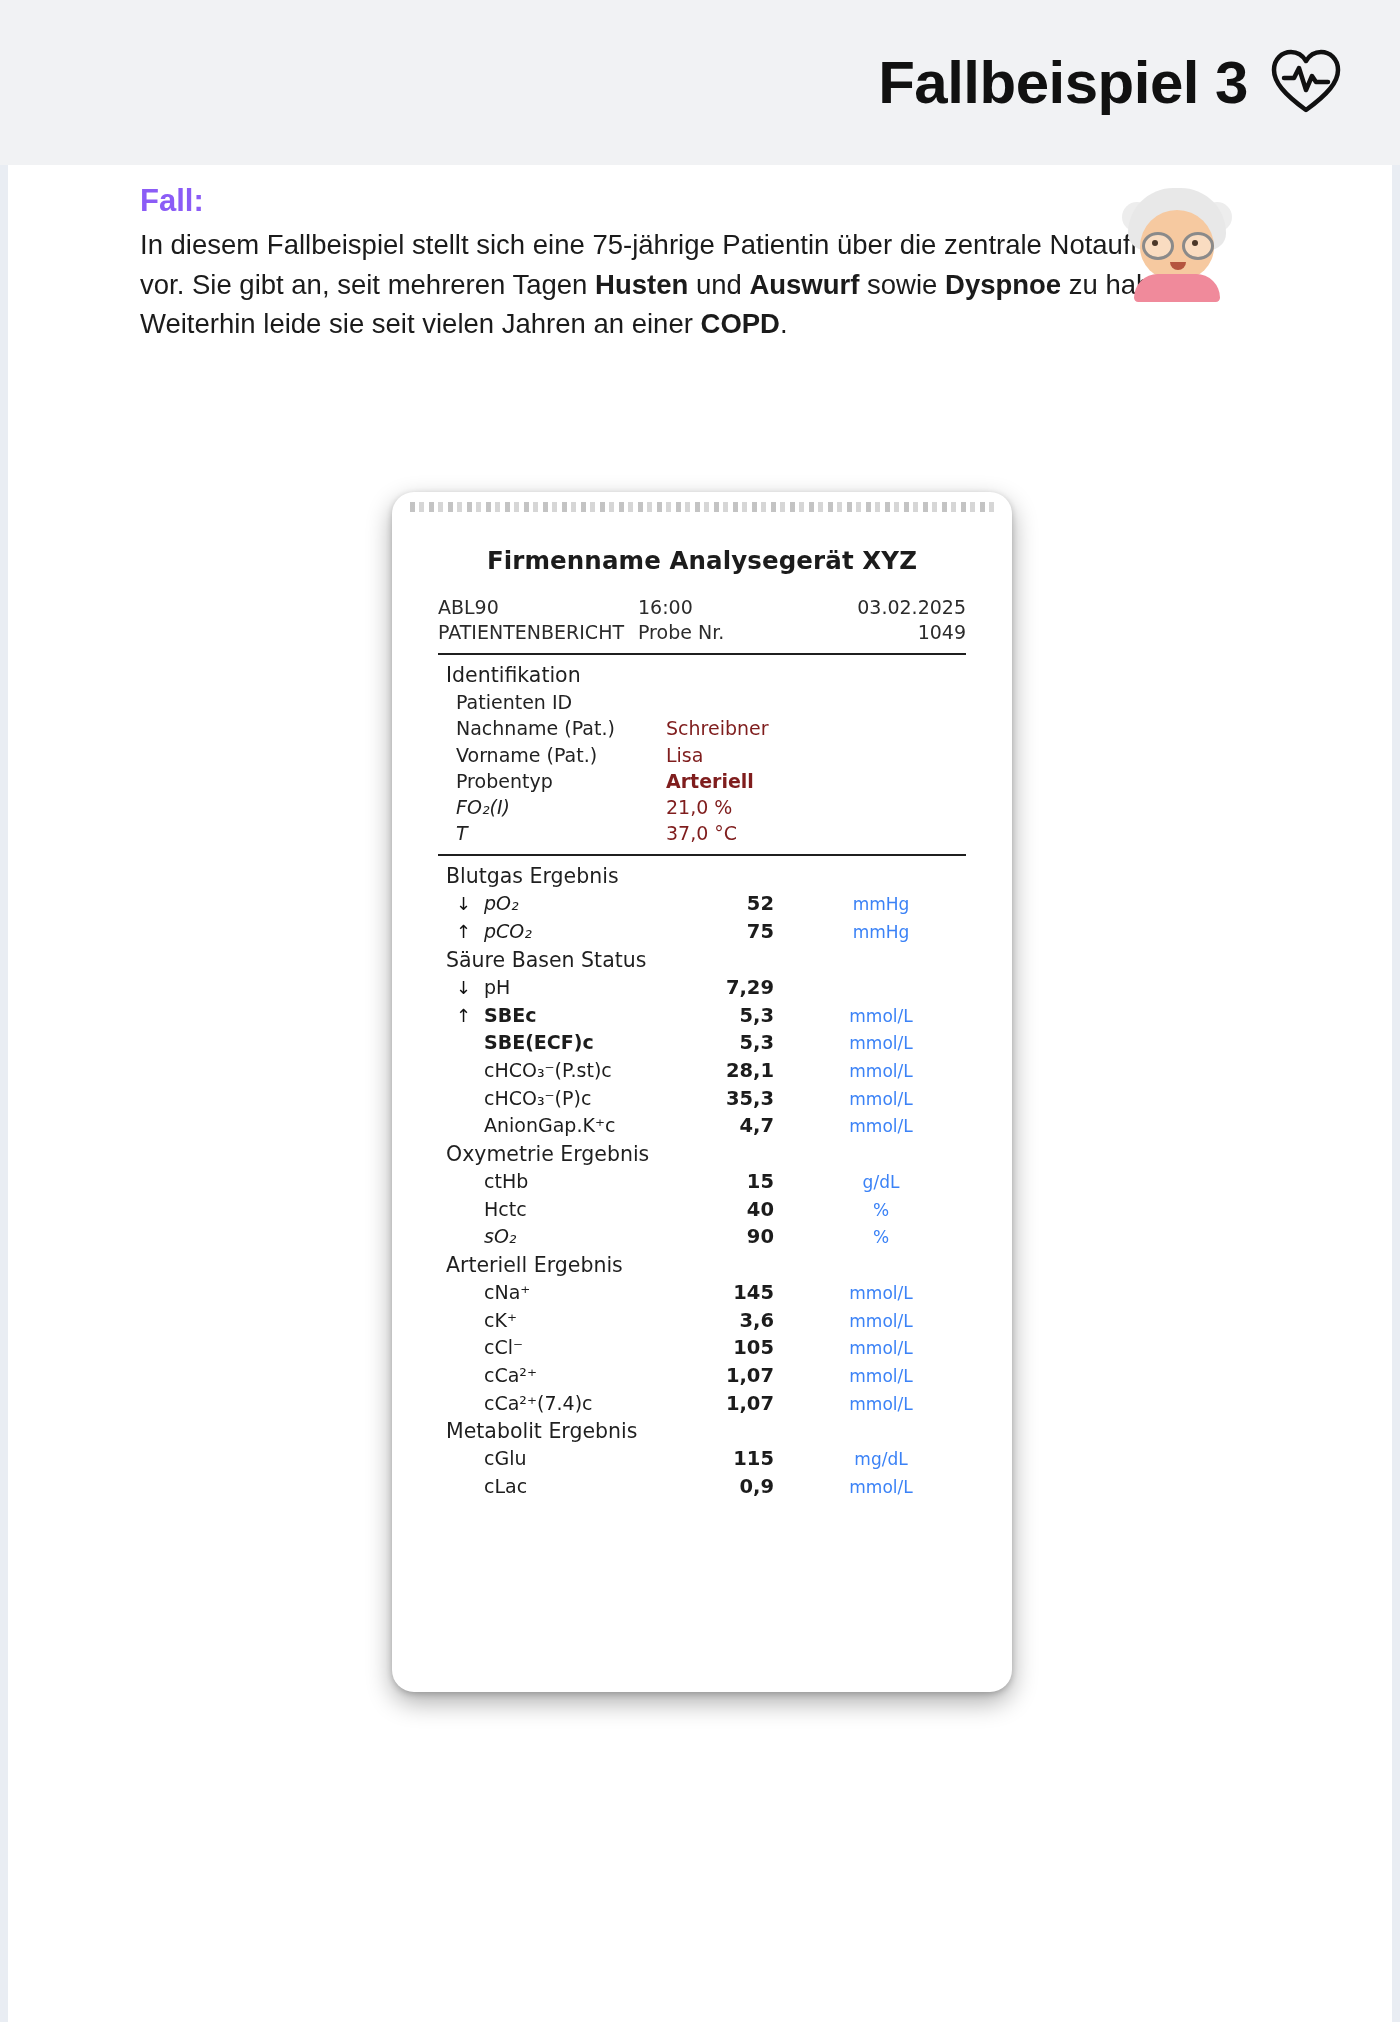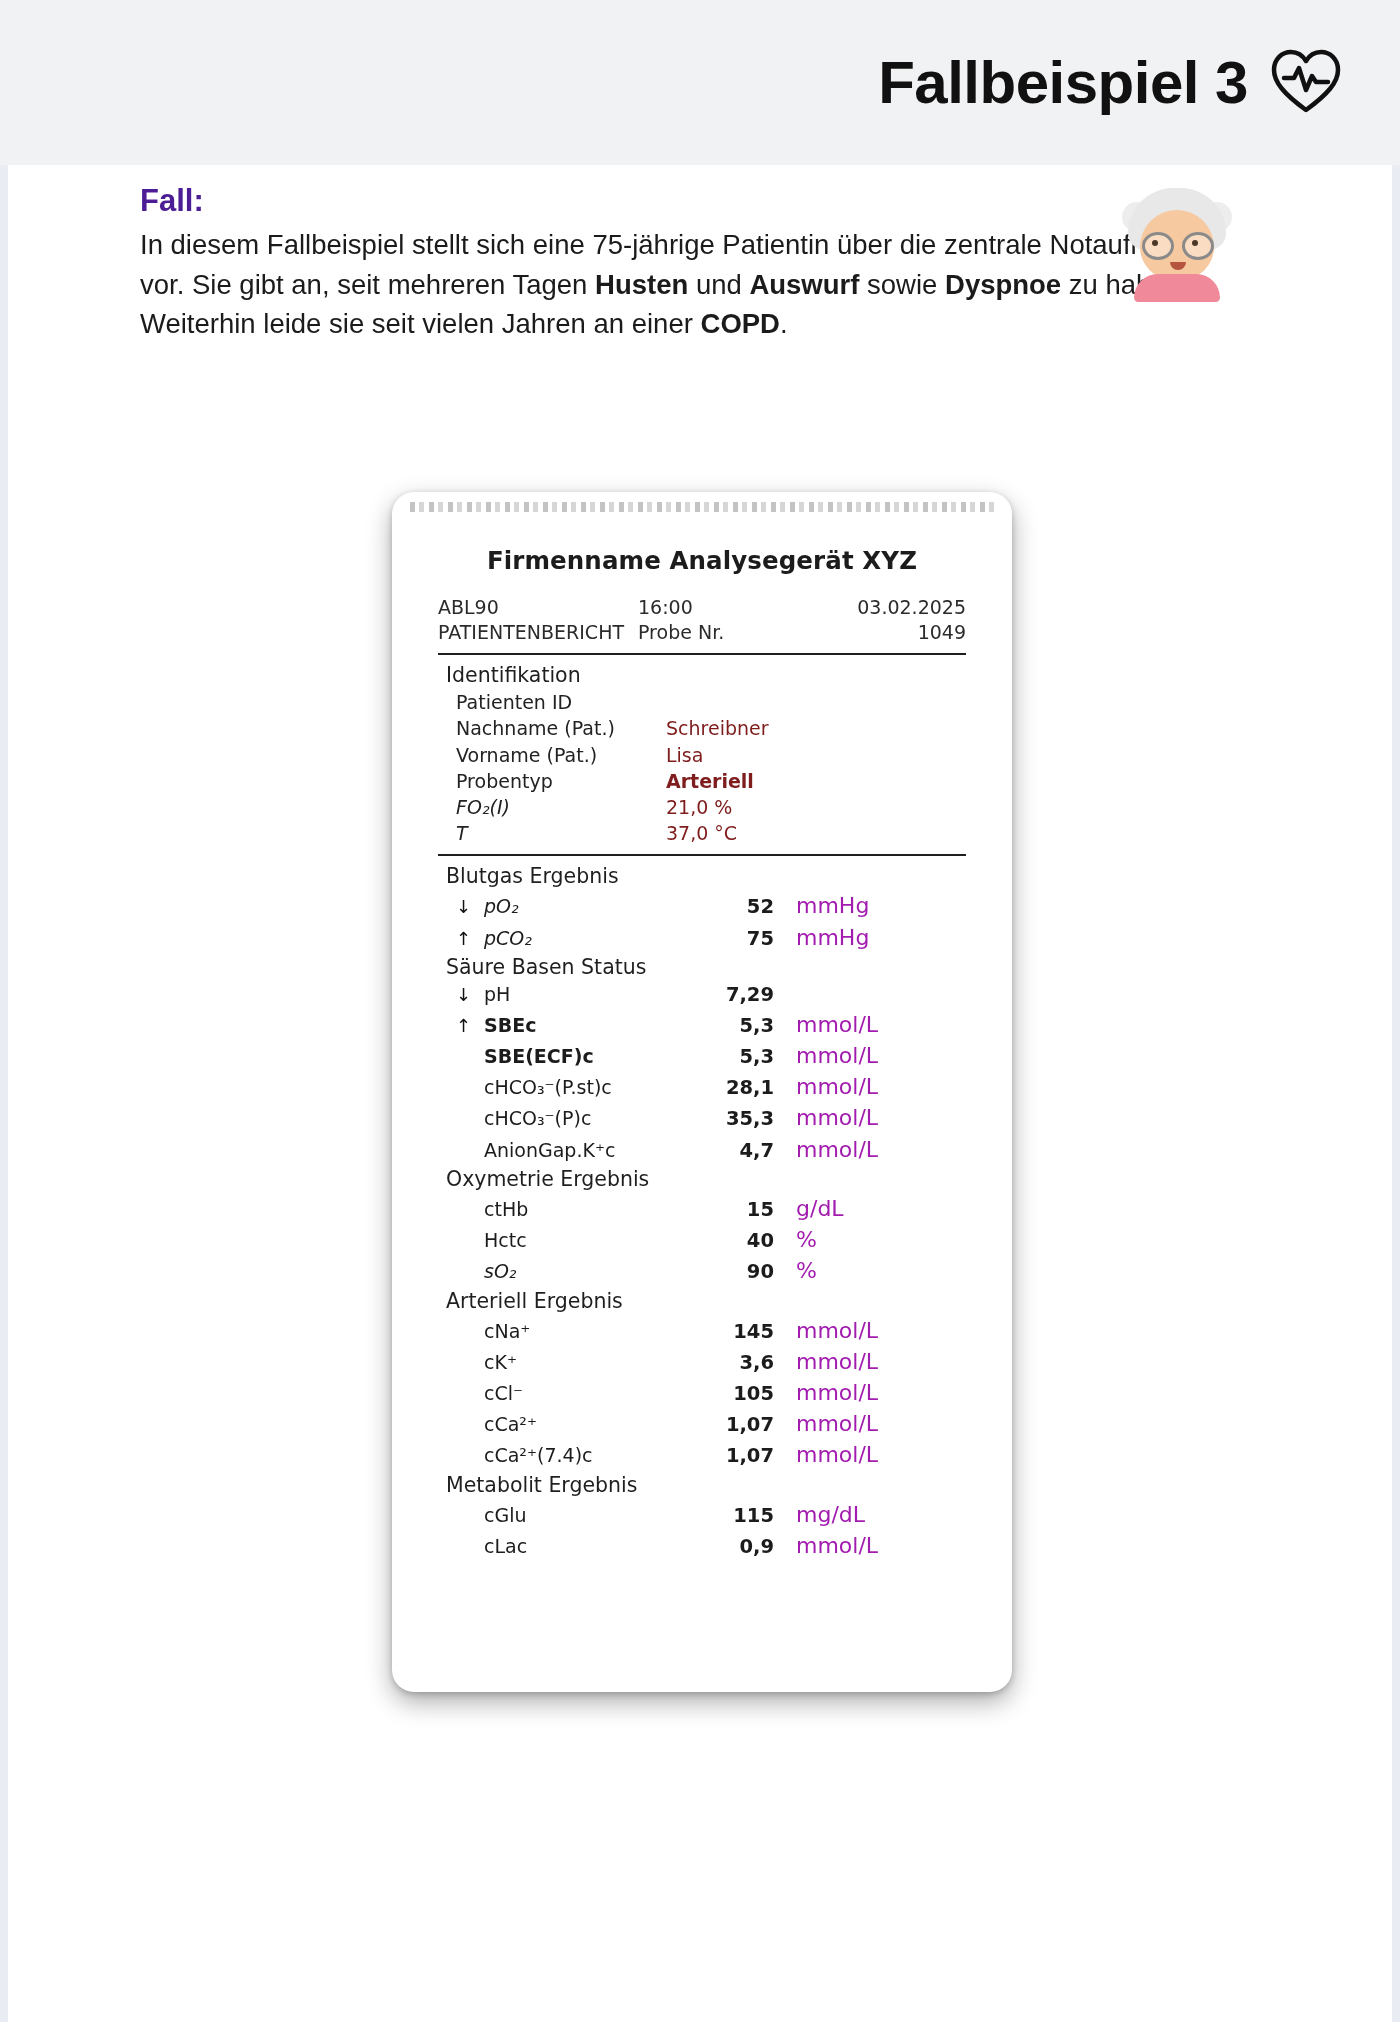--- a/index.html
+++ b/index.html
@@ -64,21 +64,21 @@
   
   .case-block {
     position: absolute;
     left: 140px;
     top: 182px;
     width: 1140px;
   }
   .case-label {
     font-size: 31px;
     font-weight: 700;
-    color: #4c1d95;
+    color: #8b5cf6;
     margin: 0 0 6px 0;
     line-height: 1.2;
   }
   .case-text {
     font-size: 27.5px;
     line-height: 1.43;
     color: #1b1b1b;
     max-width: 1105px;
     margin: 0;
   }
@@ -240,23 +240,24 @@
     text-align: left;
     color: #111;
   }
   .res-row .val {
     text-align: right;
     font-weight: 700;
     font-size: 19.5px;
     padding-right: 10px;
   }
   .res-row .unit {
-    font-size: 22px;
-    color: #a21caf;
+    font-size: 17px;
+    color: #3b82f6;
     padding-left: 12px;
+    text-align: center;
   }
   .res-row .name.b { font-weight: 700; }
 
   
   .footer-band {
     position: absolute;
     left: 0;
     bottom: 0;
     width: 1400px;
     height: 100px;

